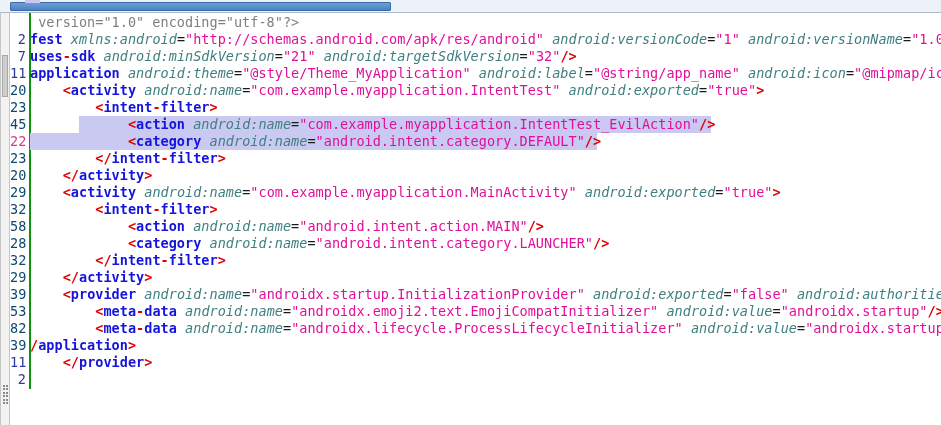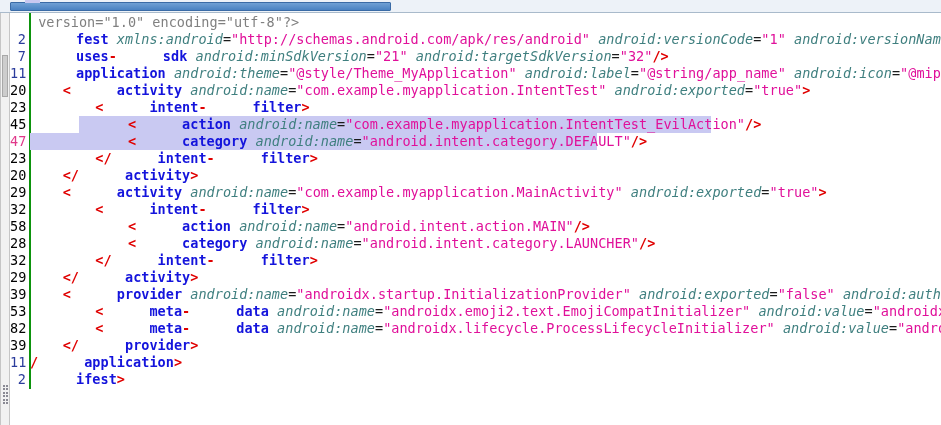--- a/index.html
+++ b/index.html
@@ -23,32 +23,32 @@
   .grip { position:absolute; left:2px; width:2px; height:2px; background:#8a8a94;
           box-shadow:3px 0 #8a8a94, 0 3px #8a8a94, 3px 3px #8a8a94; }
   .g1{top:372px;} .g2{top:379px;} .g3{top:386px;}
 
   
   .editor { position:absolute; left:10px; top:13px; right:0; bottom:0; background:#fff; overflow:hidden; }
   .gutter { position:absolute; left:0; top:1px; width:18px; text-align:right;
             font-size:13.5px; line-height:17px; }
   .gnum { height:17px; padding-right:2px; white-space:pre; }
   .gnum.b { color:#2b3c9c; }
-  .gnum.p { color:#000000; }
+  .gnum.p { color:#0c4a6e; }
   .gnum.k { color:#e0388a; }
   .gline { position:absolute; left:19px; top:0; width:1.5px; height:376px; background:#0d930d; }
   .rows { position:absolute; left:20px; top:1px; right:0; }
   .row { position:relative; height:17px; }
   .lt { position:relative; z-index:1; white-space:pre; font-size:13.5px; line-height:17px;
         letter-spacing:0.03px; display:block; }
   .hl { position:absolute; top:0; height:17px; background:#c9c9f2; z-index:0; }
 
   
   .pi   { color:#808080; }
-  .tag  { color:#1414dc; font-weight:bold;padding-left:46px; }
+  .tag  { color:#1414dc; font-weight:bold; }
   .delim{ color:#e00000; font-weight:bold; }
   .attr { color:#3f7f7f;font-style:italic; }
   .txt  { color:#1a1a1a; }
   .val  { color:#e0109a; }
 </style>
 </head>
 <body>
 
 <div class="stage">
 
@@ -66,21 +66,21 @@
 
   <div class="editor">
     <div class="gutter">
         <div class="gnum b"></div>
         <div class="gnum b">2</div>
         <div class="gnum b">7</div>
         <div class="gnum b">11</div>
         <div class="gnum p">20</div>
         <div class="gnum p">23</div>
         <div class="gnum p">45</div>
-        <div class="gnum k">47</div>
+        <div class="gnum k">22</div>
         <div class="gnum p">23</div>
         <div class="gnum p">20</div>
         <div class="gnum p">29</div>
         <div class="gnum p">32</div>
         <div class="gnum p">58</div>
         <div class="gnum p">28</div>
         <div class="gnum p">32</div>
         <div class="gnum p">29</div>
         <div class="gnum p">39</div>
         <div class="gnum p">53</div>
@@ -144,24 +144,21 @@
         <div class="row">
           <span class="lt"><span class="txt">    </span><span class="delim">&lt;</span><span class="tag">provider</span><span class="txt"> </span><span class="attr">android:name</span><span class="txt">=</span><span class="val">"androidx.startup.InitializationProvider"</span><span class="txt"> </span><span class="attr">android:exported</span><span class="txt">=</span><span class="val">"false"</span><span class="txt"> </span><span class="attr">android:authorities</span></span>
         </div>
         <div class="row">
           <span class="lt"><span class="txt">        </span><span class="delim">&lt;</span><span class="tag">meta</span><span class="delim">-</span><span class="tag">data</span><span class="txt"> </span><span class="attr">android:name</span><span class="txt">=</span><span class="val">"androidx.emoji2.text.EmojiCompatInitializer"</span><span class="txt"> </span><span class="attr">android:value</span><span class="txt">=</span><span class="val">"androidx.startup"</span><span class="delim">/&gt;</span></span>
         </div>
         <div class="row">
           <span class="lt"><span class="txt">        </span><span class="delim">&lt;</span><span class="tag">meta</span><span class="delim">-</span><span class="tag">data</span><span class="txt"> </span><span class="attr">android:name</span><span class="txt">=</span><span class="val">"androidx.lifecycle.ProcessLifecycleInitializer"</span><span class="txt"> </span><span class="attr">android:value</span><span class="txt">=</span><span class="val">"androidx.startup"</span></span>
         </div>
         <div class="row">
-          <span class="lt"><span class="txt">    </span><span class="delim">&lt;/</span><span class="tag">provider</span><span class="delim">&gt;</span></span>
-        </div>
-        <div class="row">
           <span class="lt"><span class="delim">/</span><span class="tag">application</span><span class="delim">&gt;</span></span>
         </div>
         <div class="row">
-          <span class="lt"><span class="tag">ifest</span><span class="delim">&gt;</span></span>
+          <span class="lt"><span class="txt">    </span><span class="delim">&lt;/</span><span class="tag">provider</span><span class="delim">&gt;</span></span>
         </div>
       </div>
   </div>
 
 </div>
 
 </body></html>

